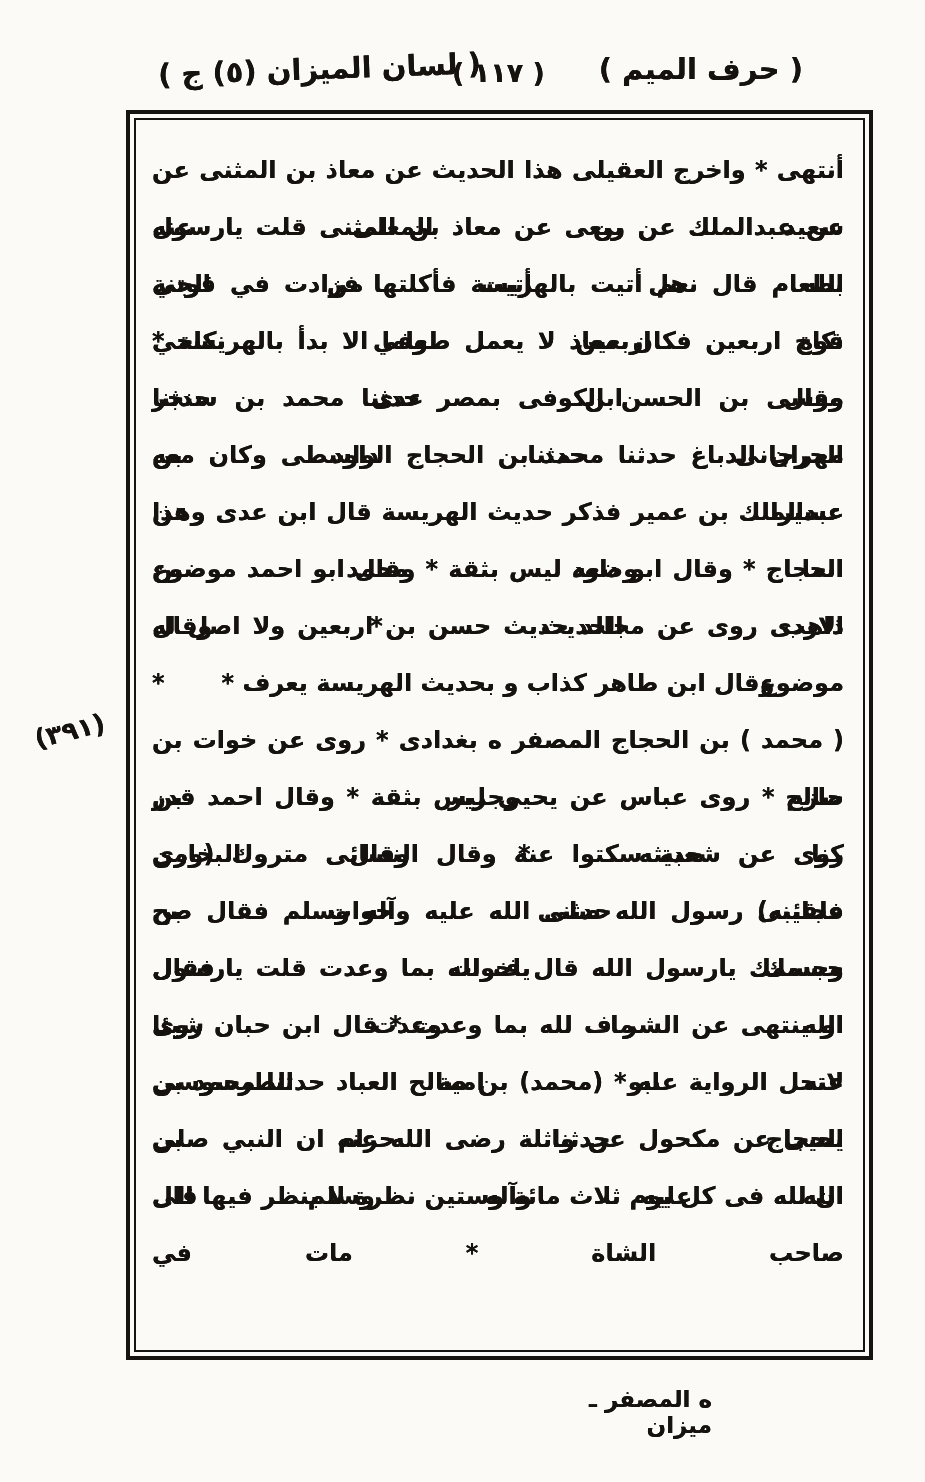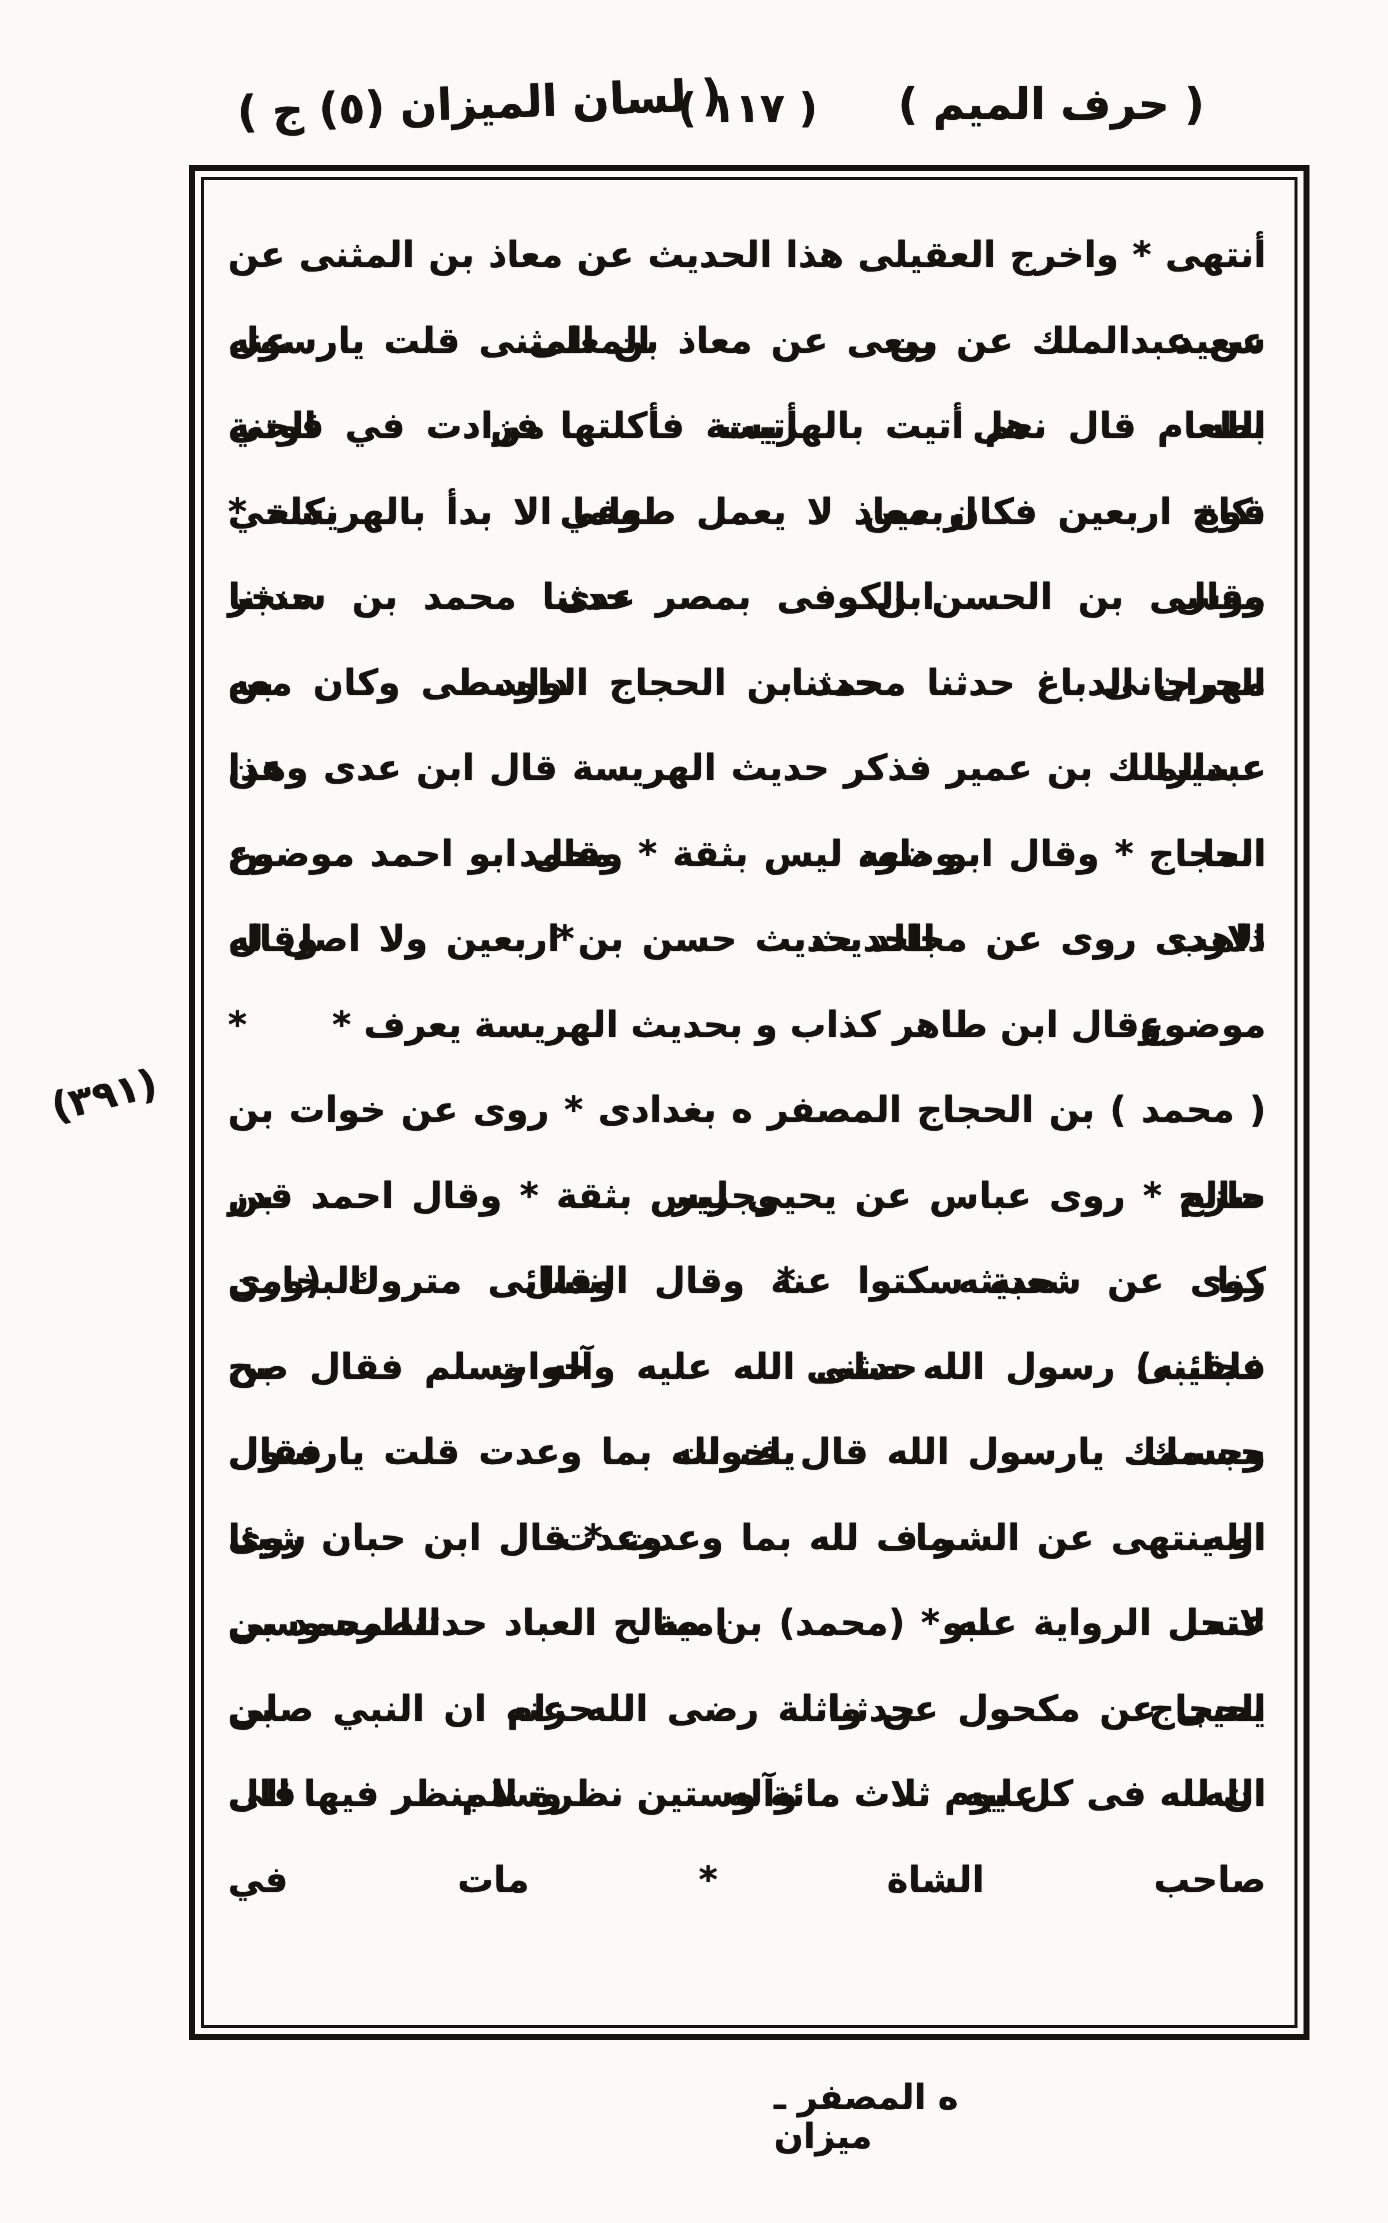--- a/index.html
+++ b/index.html
@@ -53,21 +53,21 @@
   .margin-note{
     position:absolute;left:34px;top:716px;
     direction:rtl;
     font-size:26px;font-weight:bold;
     transform:rotate(-14deg);
     text-shadow:0 0 0.6px #16130f;
   }
   
   .footnote{
     position:absolute;top:1386px;left:516px;width:196px;
-    direction:rtl;text-align:left;
+    direction:rtl;text-align:right;
     font-size:23px;font-weight:bold;
     text-shadow:0 0 0.5px #16130f;
   }
 </style>
 </head>
 <body>
 
 <div class="header-item hdr-section">( حرف الميم )</div>
 <div class="header-item hdr-pagenum">( ١١٧ )</div>
 <div class="header-item hdr-book">( لسان الميزان (٥) ج )</div>

